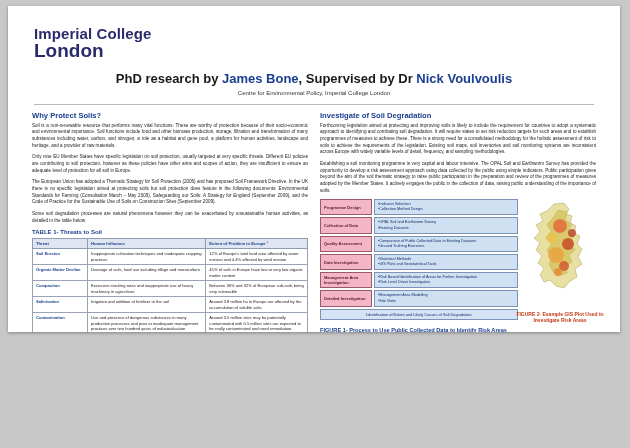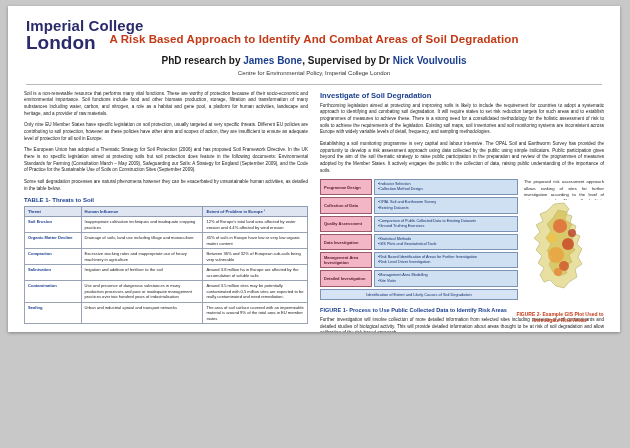--- a/index.html
+++ b/index.html
@@ -15,21 +15,21 @@
   }
   .poster {
     position: absolute;
     left: 8px;
     top: 6px;
     width: 612px;
     height: 326px;
     background: #ffffff;
     box-shadow: 0 1px 3px rgba(0,0,0,0.35);
     box-sizing: border-box;
-    padding: 4px;
+    padding: 12px;
     overflow: hidden;
   }
   
   .header {
     padding: 8px 14px 2px 14px;
   }
   .logo {
     line-height: 1.02;
   }
   .logo .l1 {
@@ -47,21 +47,21 @@
     text-align: center;
     color: #c33a17;
     font-size: 11.5px;
     font-weight: bold;
     margin-top: -20px;
     padding: 0 60px;
     letter-spacing: 0.1px;
   }
   .byline {
     text-align: center;
-    font-size: 10px;
+    font-size: 13px;
     color: #1a1a1a;
     margin-top: 10px;
     font-weight: bold;
   }
   .byline .nm { color: #1b3f8f; }
   .affil {
     text-align: center;
     font-size: 6px;
     color: #333;
     margin-top: 4px;
@@ -234,31 +234,31 @@
 </head>
 <body>
 
 <div class="poster">
 
   <div class="header">
     <div class="logo">
       <div class="l1">Imperial College</div>
       <div class="l2">London</div>
     </div>
-    <div class="title">A Risk Based Approach to Identify And Combat Areas of Soil Degradation</div>
     <div class="byline">
       <span>PhD research by </span><span class="nm">James Bone</span><span>, Supervised by Dr </span><span class="nm">Nick Voulvoulis</span>
     </div>
     <div class="affil">Centre for Environmental Policy, Imperial College London</div>
   </div>
   <hr class="rule">
 
   <div class="cols">
 
     <div class="col">
+      <h2 class="sec">Why Protect Soils?</h2>
       <p class="body">Soil is a non-renewable resource that performs many vital functions. These are worthy of protection because of their socio-economic and environmental importance. Soil functions include food and other biomass production, storage, filtration and transformation of many substances including water, carbon, and nitrogen, a role as a habitat and gene pool, a platform for human activities, landscape and heritage, and a provider of raw materials.</p>
       <p class="body">Only nine EU Member States have specific legislation on soil protection, usually targeted at very specific threats. Different EU policies are contributing to soil protection, however as these policies have other aims and scopes of action, they are insufficient to ensure an adequate level of protection for all soil in Europe.</p>
       <p class="body">The European Union has adopted a Thematic Strategy for Soil Protection (2006) and has proposed Soil Framework Directive. In the UK there is no specific legislation aimed at protecting soils but soil protection does feature in the following documents: Environmental Standards for Farming (Consultation March – May 2009), Safeguarding our Soils: A Strategy for England (September 2009), and the Code of Practice for the Sustainable Use of Soils on Construction Sites (September 2009).</p>
 
       <p class="body">Some soil degradation processes are natural phenomena however they can be exacerbated by unsustainable human activities, as detailed in the table below.</p>
 
       <div class="tbl-cap">TABLE 1- Threats to Soil</div>
       <table class="threats">
         <thead>
           <tr>

